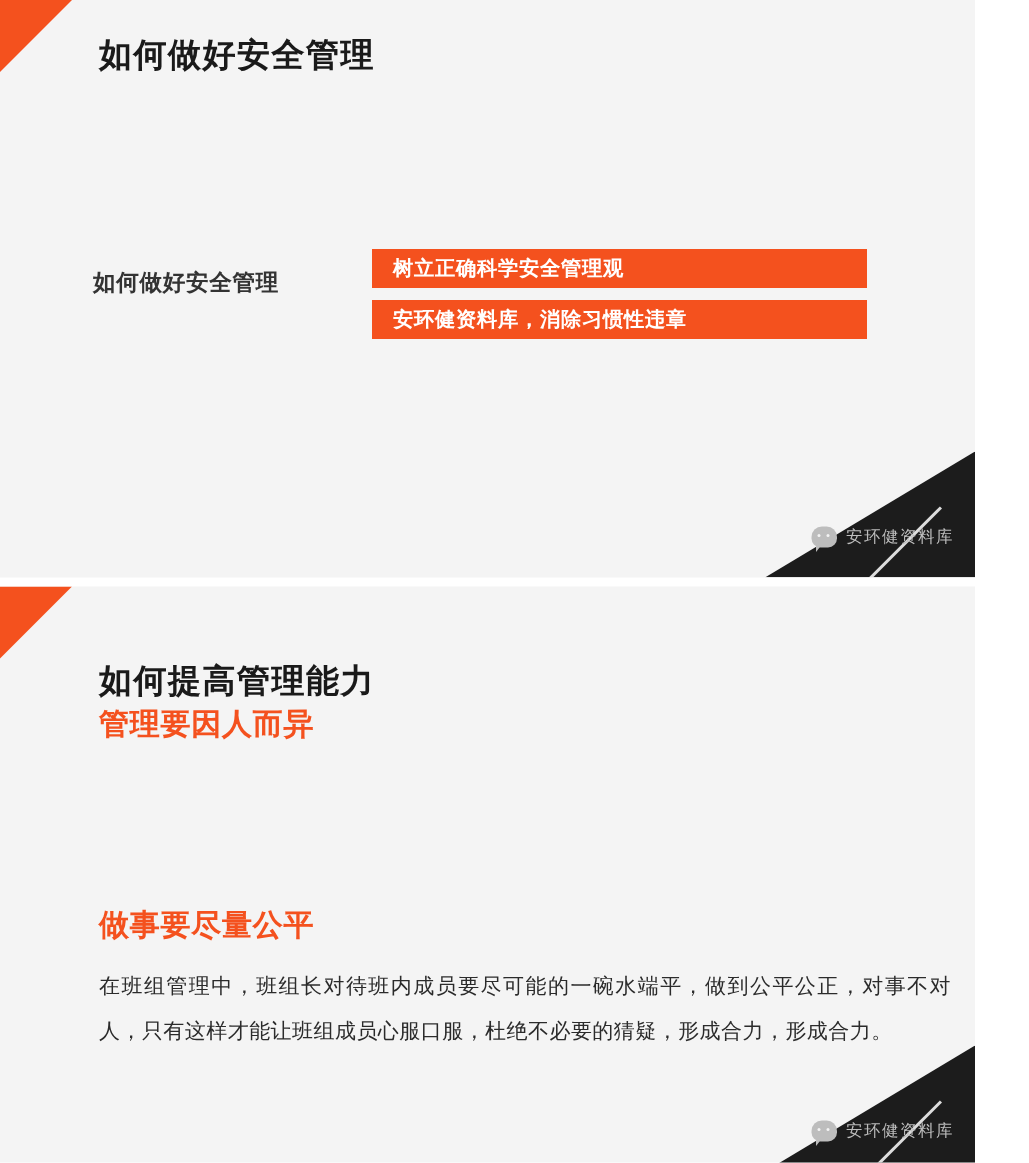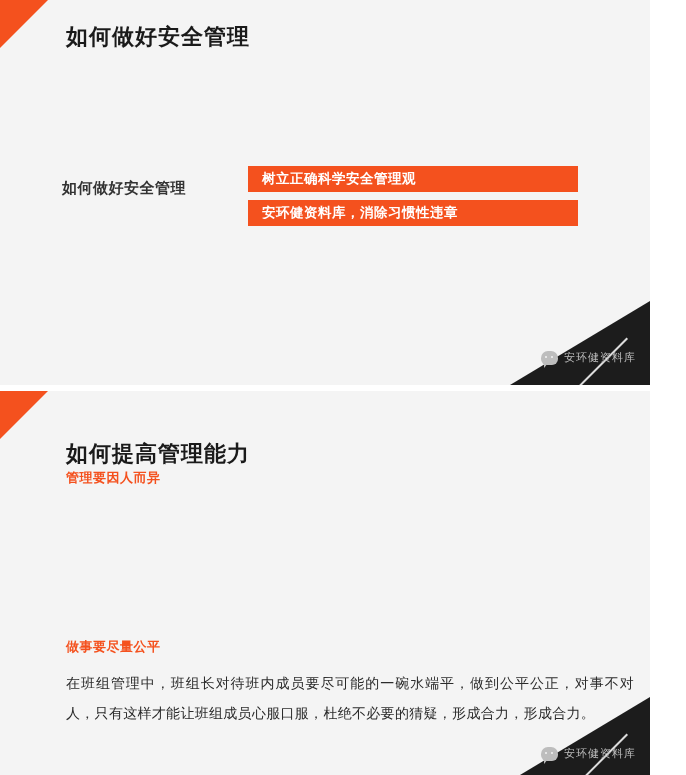--- a/index.html
+++ b/index.html
@@ -141,34 +141,34 @@
   }
 
   
   .section {
     position: absolute;
     left: 66px;
     width: 568px;
   }
   .section-heading {
     color: #f4511e;
-    font-size: 13px;
+    font-size: 20px;
     font-weight: bold;
     letter-spacing: .5px;
     margin-bottom: 12px;
   }
   .section-body {
     color: #2b2b2b;
     font-size: 14px;
     line-height: 30px;
     text-align: justify;
     letter-spacing: .3px;
   }
   .sec-1 { top: 78px; }
-  .sec-2 { top: 212px; margin-top: 35px; }
+  .sec-2 { top: 212px; }
 </style>
 </head>
 <body>
 
 <div class="slide slide-1">
   <div class="corner-tri"></div>
 
   <div class="slide-title">如何做好安全管理</div>
 
   <div class="diagram">

